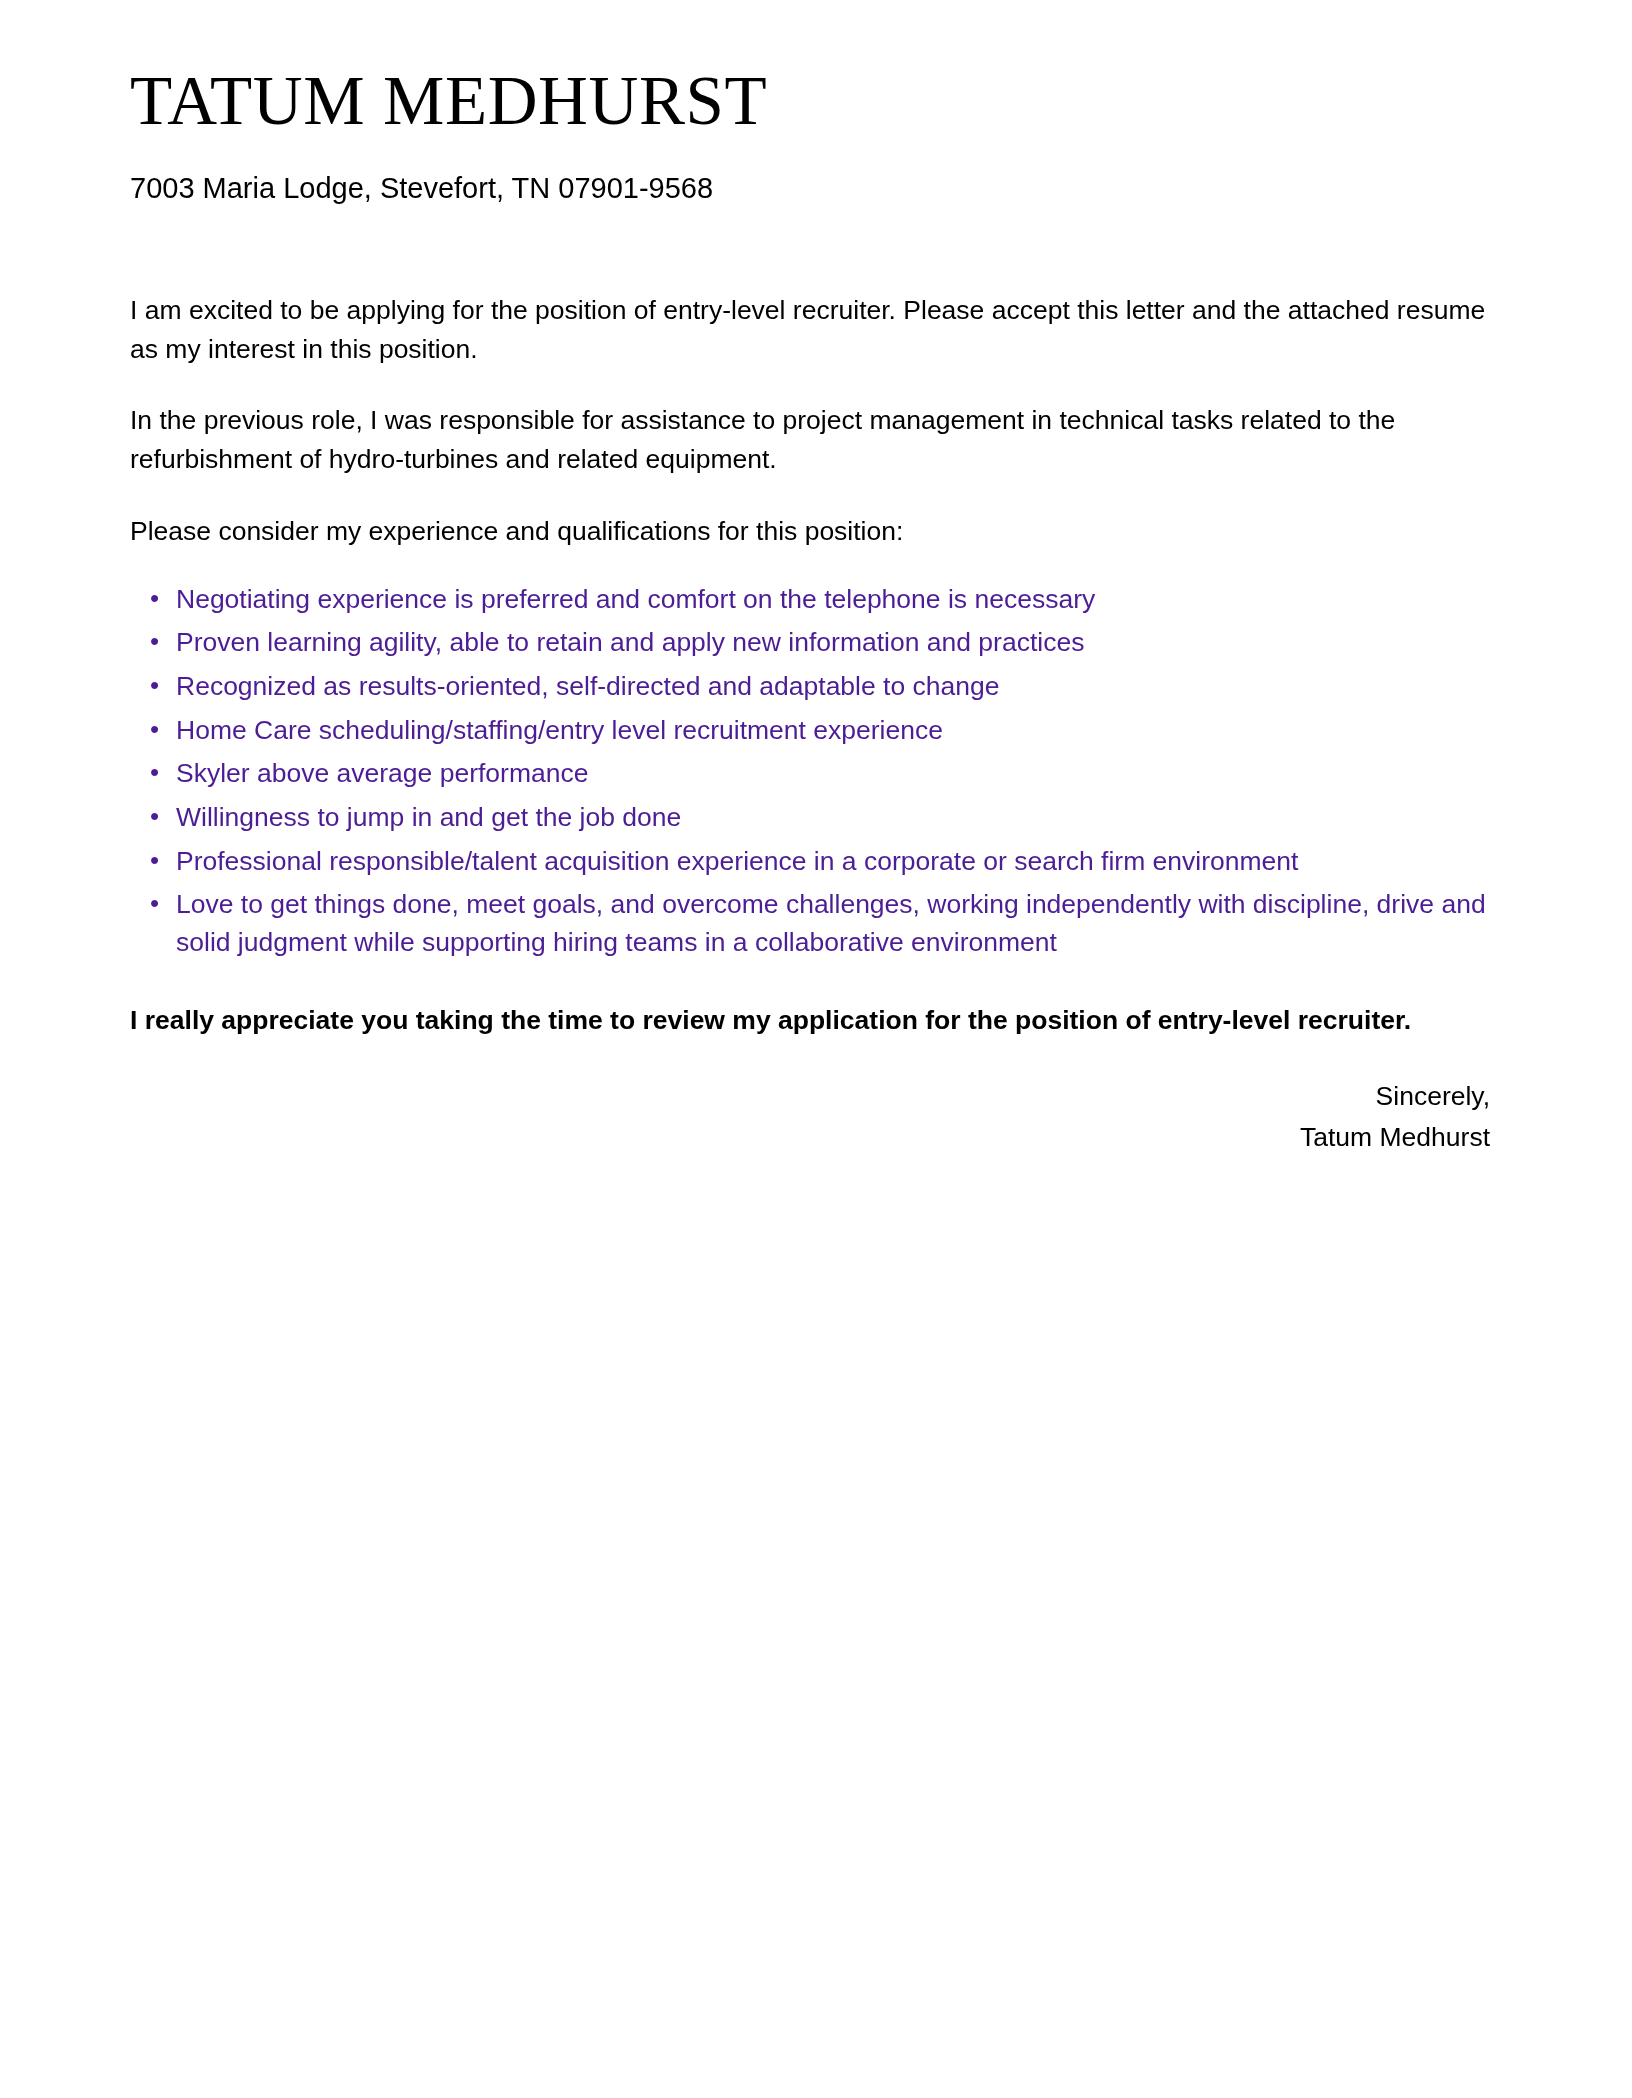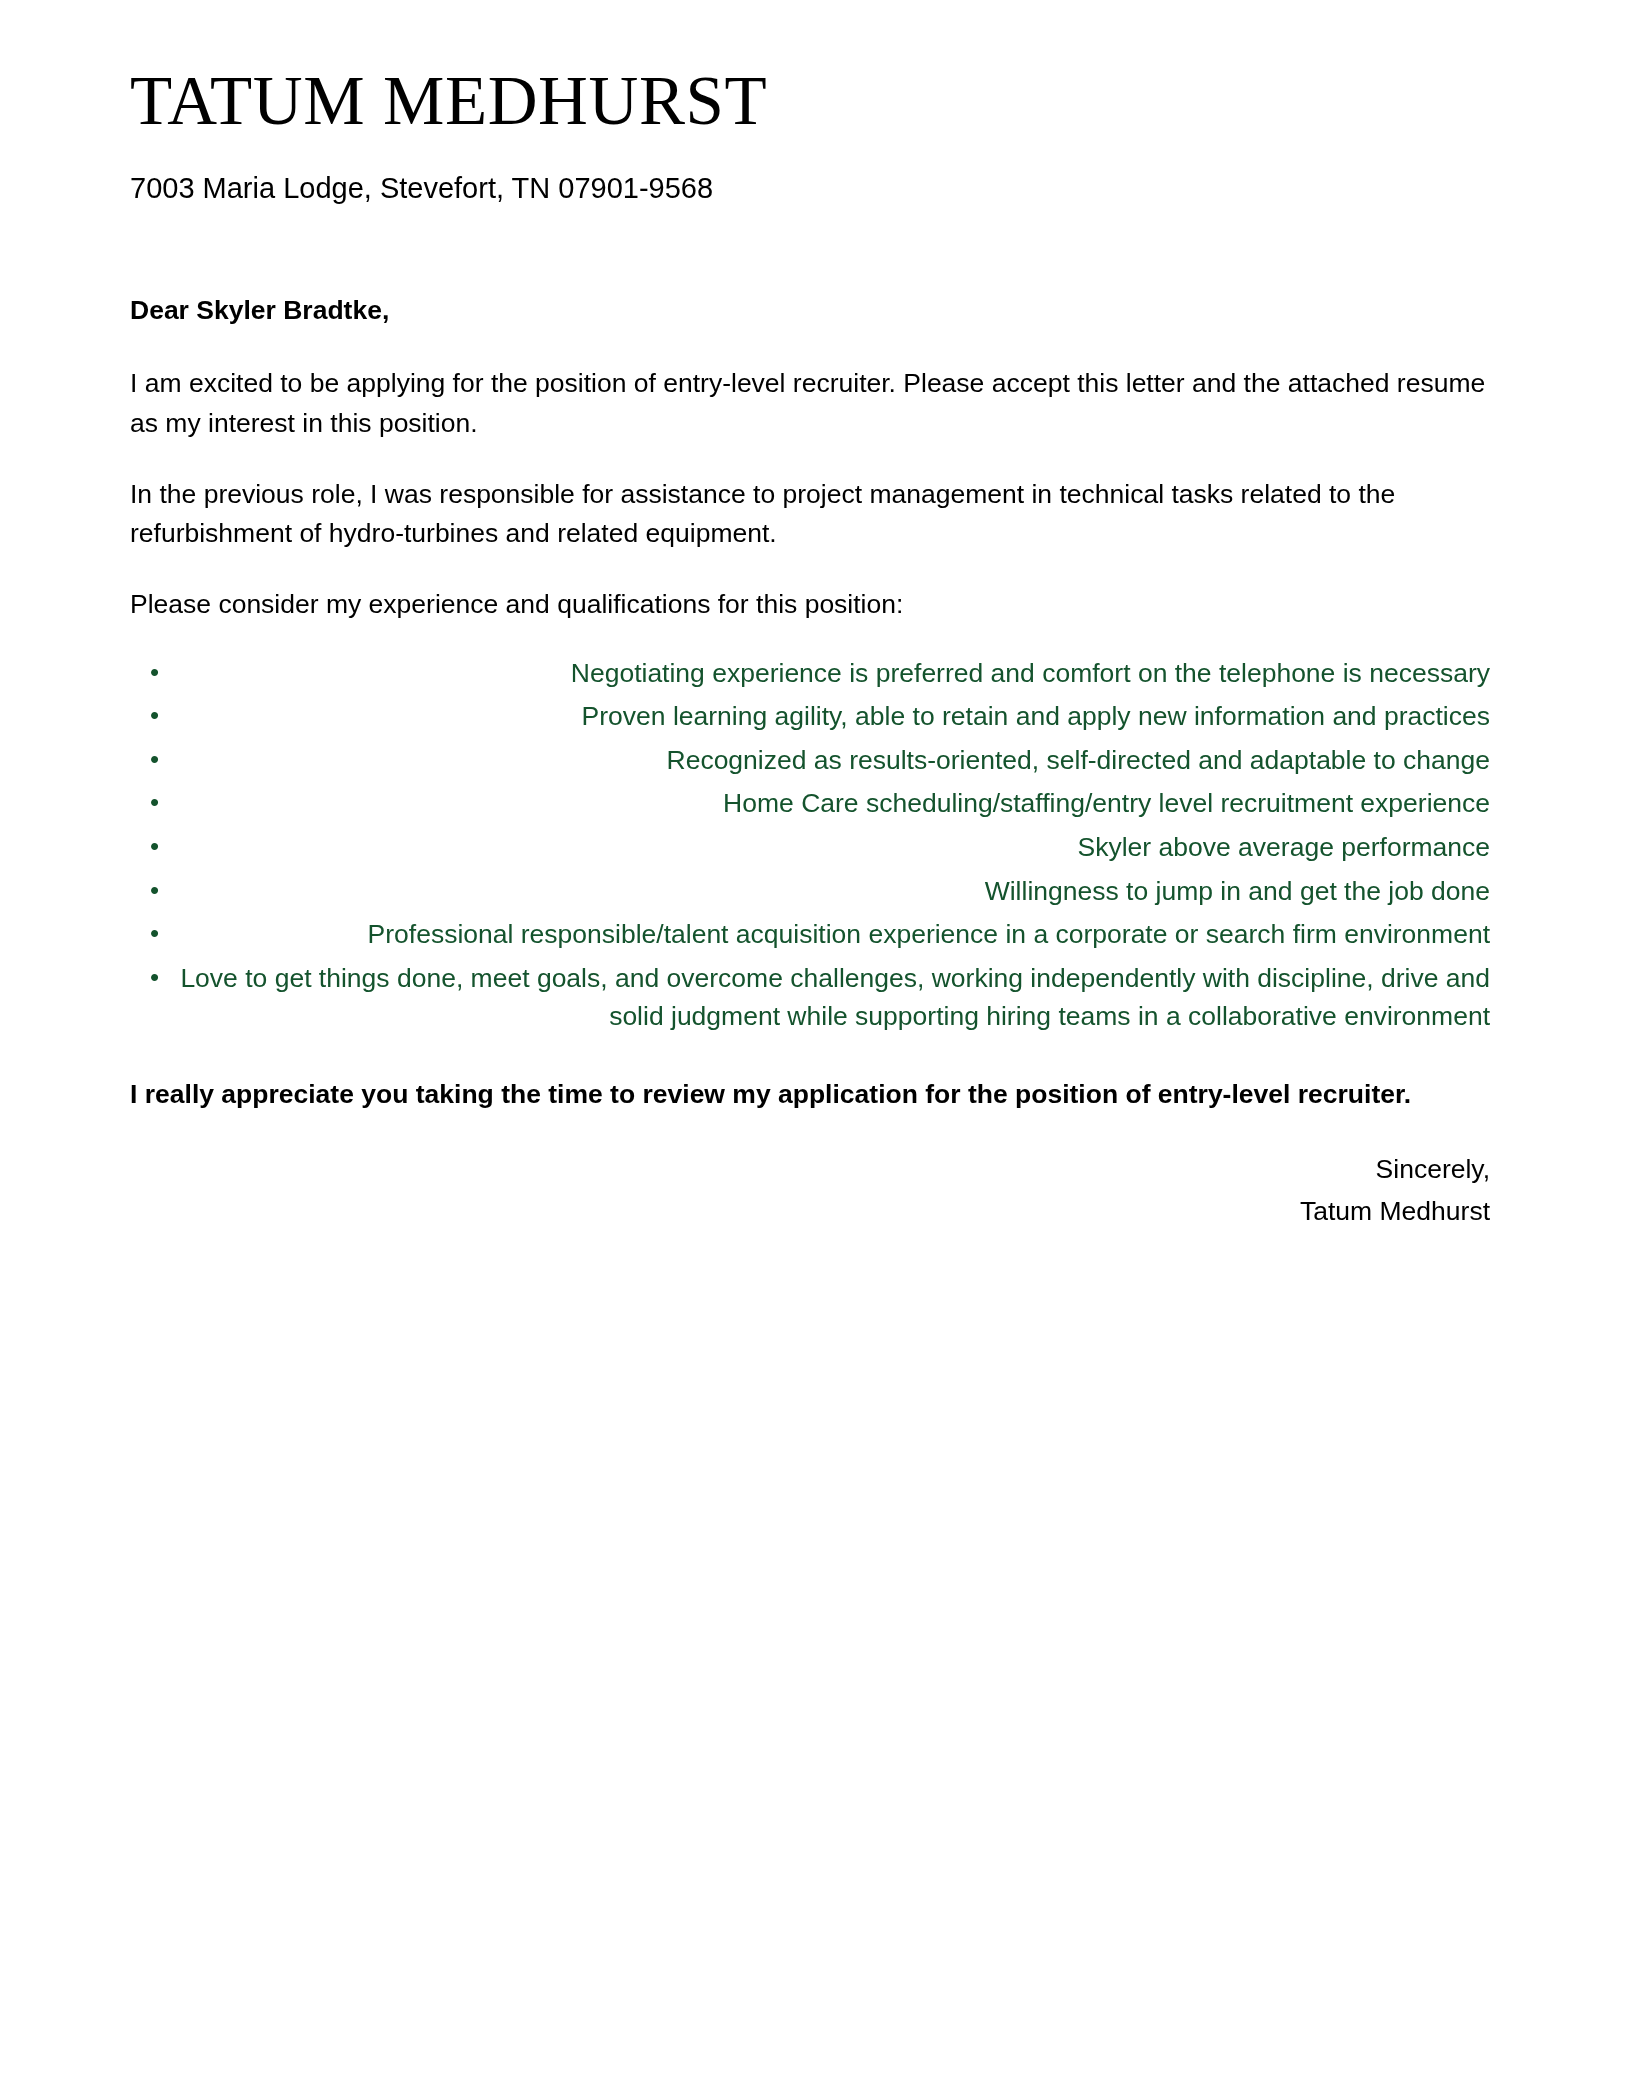--- a/index.html
+++ b/index.html
@@ -66,22 +66,21 @@
     list-style: none;
     margin: 0 0 40px 0;
     padding: 0;
   }
   ul.qual-list li {
     position: relative;
     font-size: 26.5px;
     line-height: 1.42;
     margin: 0 0 6px 0;
     padding-left: 46px;
-    color: #14532d;
-    text-align: right;
+    color: #4c1d95;
   }
   ul.qual-list li::before {
     content: "\2022";
     position: absolute;
     left: 20px;
     top: -1px;
     font-size: 26px;
     line-height: 1.42;
   }
   .closing-bold {
@@ -107,21 +106,20 @@
 
 <div class="page">
   <div class="letter">
 
     <h1 class="header-name">TATUM MEDHURST</h1>
 
     <div class="header-address">7003 Maria Lodge, Stevefort, TN 07901-9568</div>
 
     <div class="body-block">
 
-      <div class="salutation">Dear Skyler Bradtke,</div>
 
       <p class="para">I am excited to be applying for the position of entry-level recruiter. Please accept this letter and the attached resume as my interest in this position.</p>
 
       <p class="para">In the previous role, I was responsible for assistance to project management in technical tasks related to the refurbishment of hydro-turbines and related equipment.</p>
 
       <p class="para tight">Please consider my experience and qualifications for this position:</p>
 
       <ul class="qual-list">
         <li>Negotiating experience is preferred and comfort on the telephone is necessary</li>
         <li>Proven learning agility, able to retain and apply new information and practices</li>

